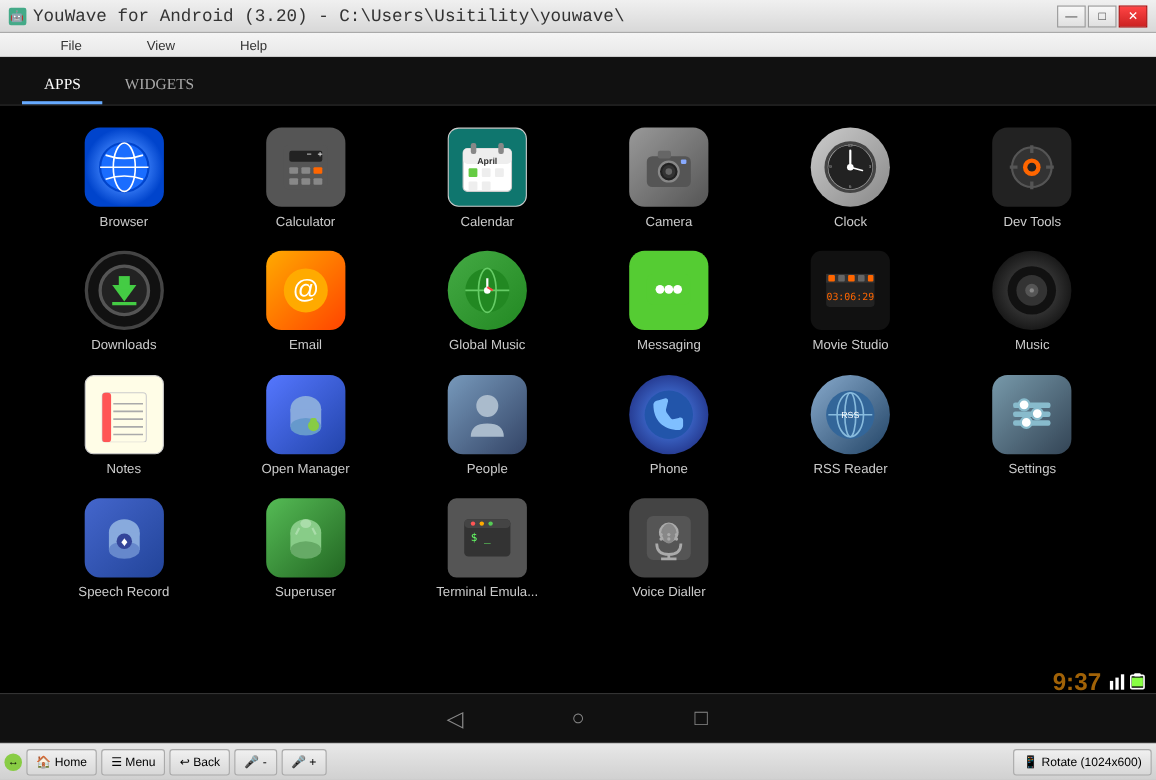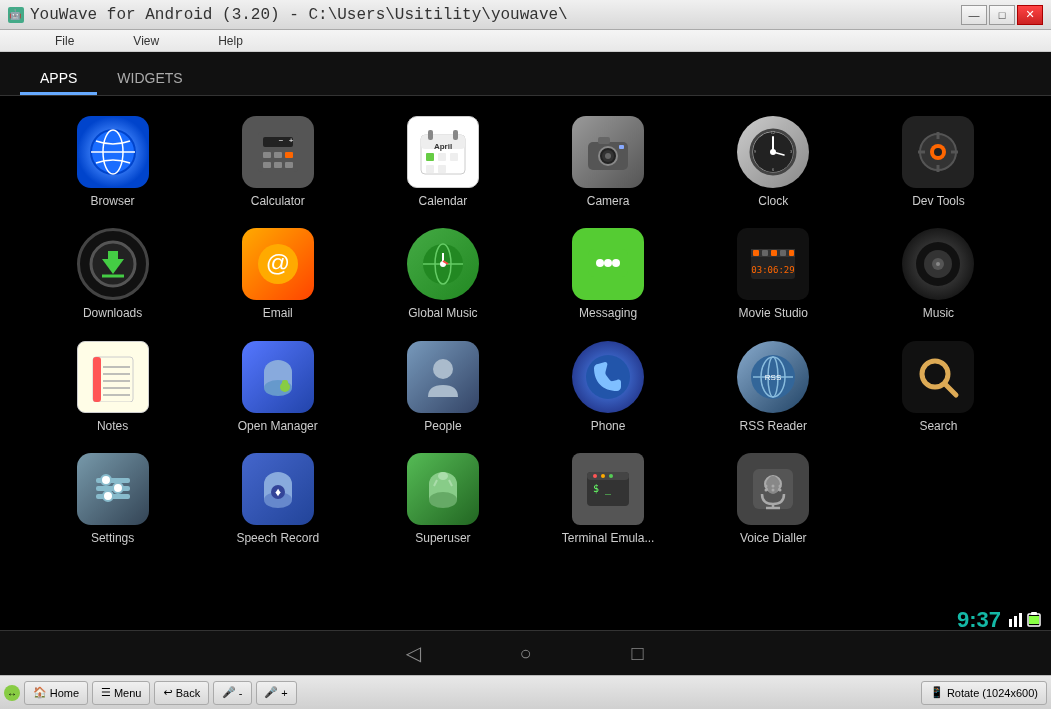--- a/index.html
+++ b/index.html
@@ -63,20 +63,21 @@
       padding: 0 20px;
       padding-top: 12px;
       background: #111;
     }
     .tab {
       padding: 6px 20px;
       font-size: 14px;
       color: #aaa;
       cursor: pointer;
       border-bottom: 3px solid transparent;
+      font-family: Liberation Serif, serif;
     }
     .tab.active {
       color: #fff;
       border-bottom: 3px solid #6af;
     }
 
     
     .apps-grid {
       flex: 1;
       display: grid;
@@ -220,21 +221,21 @@
           <rect x="21" y="35" width="8" height="6" rx="1" fill="#888"></rect>
           <rect x="32" y="35" width="8" height="6" rx="1" fill="#888"></rect>
           <text x="38" y="16" fill="#fff" font-size="8" text-anchor="middle">+</text>
           <text x="28" y="16" fill="#fff" font-size="8" text-anchor="middle">−</text>
         </svg>
       </div>
       <span class="app-label">Calculator</span>
     </div>
 
     <div class="app-item">
-      <div class="app-icon" style="background:#ffffff; border-radius:10px; border:1px solid #ccc;">
+      <div class="app-icon" style="background:#0f766e; border-radius:10px; border:1px solid #ccc;">
         <svg width="50" height="50" viewBox="0 0 50 50">
           <rect x="3" y="8" width="44" height="39" rx="4" fill="#fff" stroke="#ccc"></rect>
           <rect x="3" y="8" width="44" height="14" rx="4" fill="#eee"></rect>
           <rect x="10" y="3" width="5" height="10" rx="2" fill="#888"></rect>
           <rect x="35" y="3" width="5" height="10" rx="2" fill="#888"></rect>
           <text x="25" y="22" fill="#333" font-size="8" text-anchor="middle" font-weight="bold">April</text>
           <rect x="8" y="26" width="8" height="8" rx="1" fill="#66cc44"></rect>
           <rect x="20" y="26" width="8" height="8" rx="1" fill="#eee"></rect>
           <rect x="32" y="26" width="8" height="8" rx="1" fill="#eee"></rect>
           <rect x="8" y="38" width="8" height="8" rx="1" fill="#eee"></rect>
@@ -420,29 +421,20 @@
           <circle cx="25" cy="25" r="22" fill="#336699"></circle>
           <ellipse cx="25" cy="25" rx="12" ry="20" fill="none" stroke="#88bbdd" stroke-width="1.5"></ellipse>
           <ellipse cx="25" cy="25" rx="5" ry="20" fill="none" stroke="#88bbdd" stroke-width="1.5"></ellipse>
           <line x1="5" y1="25" x2="45" y2="25" stroke="#88bbdd" stroke-width="1.5"></line>
           <text x="25" y="28" fill="#fff" font-size="8" text-anchor="middle">RSS</text>
         </svg>
       </div>
       <span class="app-label">RSS Reader</span>
     </div>
 
-    <div class="app-item">
-      <div class="app-icon" style="background:#111; border-radius:14px;">
-        <svg width="50" height="50" viewBox="0 0 50 50">
-          <circle cx="22" cy="22" r="13" fill="none" stroke="#ddaa55" stroke-width="5"></circle>
-          <line x1="32" y1="32" x2="43" y2="43" stroke="#ddaa55" stroke-width="5" stroke-linecap="round"></line>
-        </svg>
-      </div>
-      <span class="app-label">Search</span>
-    </div>
 
     <div class="app-item">
       <div class="app-icon" style="background:linear-gradient(135deg,#7799aa,#334455); border-radius:14px;">
         <svg width="50" height="50" viewBox="0 0 50 50">
           <rect x="8" y="14" width="34" height="5" rx="2" fill="#88bbcc"></rect>
           <rect x="8" y="22" width="34" height="5" rx="2" fill="#88bbcc"></rect>
           <rect x="8" y="30" width="34" height="5" rx="2" fill="#88bbcc"></rect>
           <circle cx="18" cy="16" r="5" fill="#fff" stroke="#88bbcc" stroke-width="2"></circle>
           <circle cx="30" cy="24" r="5" fill="#fff" stroke="#88bbcc" stroke-width="2"></circle>
           <circle cx="20" cy="32" r="5" fill="#fff" stroke="#88bbcc" stroke-width="2"></circle>
@@ -515,21 +507,21 @@
 
   </div>
 
   <div class="android-nav">
     <div class="nav-btn">◁</div>
     <div class="nav-btn">○</div>
     <div class="nav-btn">□</div>
   </div>
 
   <div style="position:absolute; bottom:42px; right:10px; display:flex; align-items:center; gap:6px;">
-    <span style="color:#14b8a6; font-size:22px; font-weight:bold;">9:37</span>
+    <span style="color:#a16207; font-size:22px; font-weight:bold;">9:37</span>
     <div style="display:flex; gap:2px;">
       <svg width="18" height="18" viewBox="0 0 18 18">
         <rect x="2" y="8" width="3" height="8" fill="#fff"></rect>
         <rect x="7" y="5" width="3" height="11" fill="#fff"></rect>
         <rect x="12" y="2" width="3" height="14" fill="#fff"></rect>
       </svg>
       <svg width="14" height="18" viewBox="0 0 14 18">
         <rect x="1" y="3" width="12" height="12" rx="1" fill="none" stroke="#fff" stroke-width="1.5"></rect>
         <rect x="4" y="1" width="6" height="3" rx="1" fill="#fff"></rect>
         <rect x="2" y="5" width="10" height="8" fill="#88ff44"></rect>

